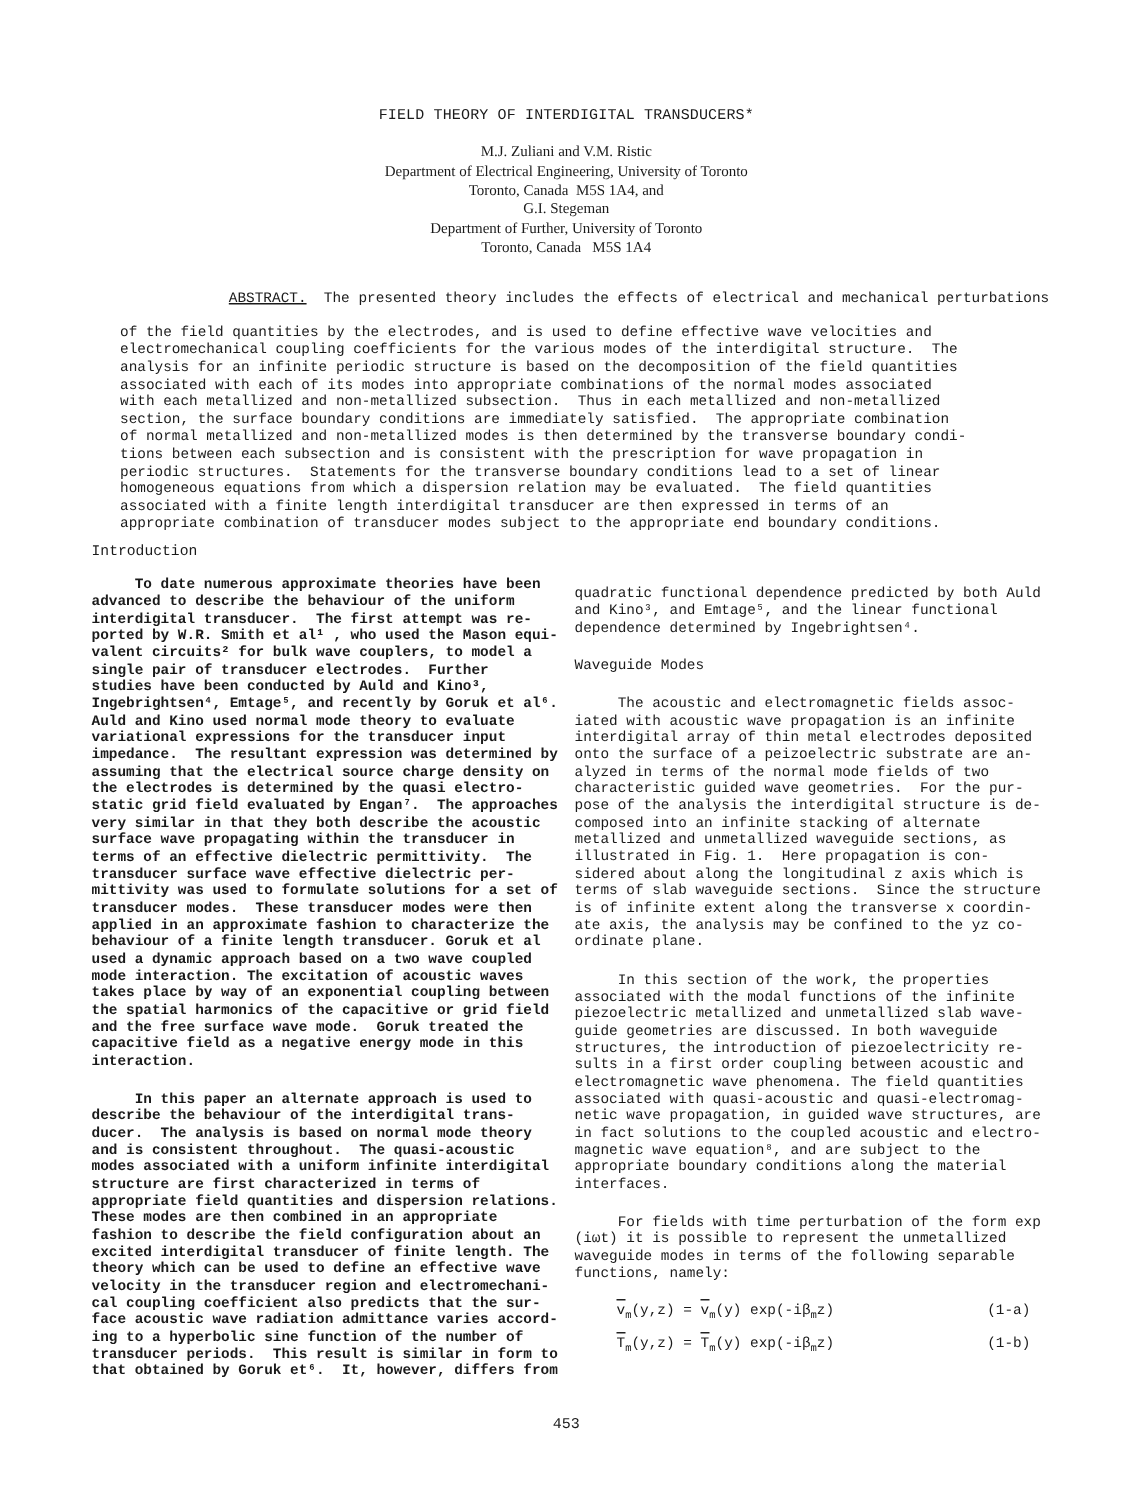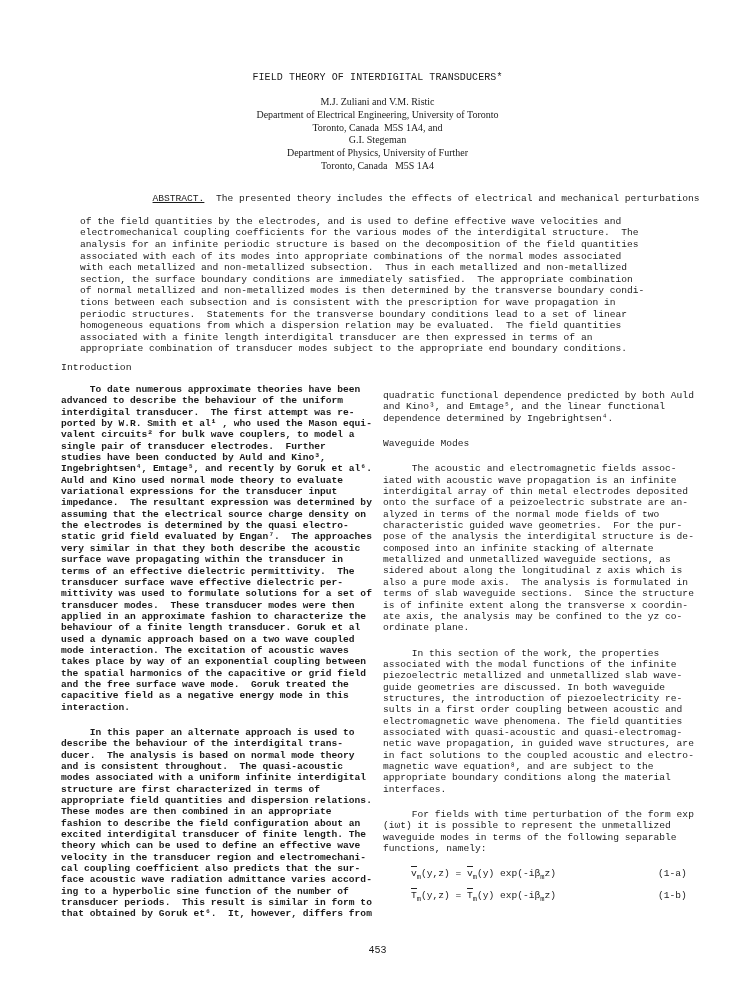--- a/index.html
+++ b/index.html
@@ -56,21 +56,21 @@
 
 <div class="page">
 
   <div class="title">FIELD THEORY OF INTERDIGITAL TRANSDUCERS*</div>
 
   <div class="authors">
     <div>M.J. Zuliani and V.M. Ristic</div>
     <div>Department of Electrical Engineering, University of Toronto</div>
     <div>Toronto, Canada  M5S 1A4, and</div>
     <div>G.I. Stegeman</div>
-    <div>Department of Physics, University of Further</div>
+    <div>Department of Further, University of Toronto</div>
     <div>Toronto, Canada   M5S 1A4</div>
   </div>
 
   <div class="abstract">
     <div class="line" style="padding-left:38px;">
       <span class="u">ABSTRACT.</span><span>  The presented theory includes the effects of electrical and mechanical perturbations</span>
     </div>
     <div class="line">of the field quantities by the electrodes, and is used to define effective wave velocities and</div>
     <div class="line">electromechanical coupling coefficients for the various modes of the interdigital structure.  The</div>
     <div class="line">analysis for an infinite periodic structure is based on the decomposition of the field quantities</div>
@@ -155,22 +155,22 @@
     <div>
       <div class="line">     The acoustic and electromagnetic fields assoc-</div>
       <div class="line">iated with acoustic wave propagation is an infinite</div>
       <div class="line">interdigital array of thin metal electrodes deposited</div>
       <div class="line">onto the surface of a peizoelectric substrate are an-</div>
       <div class="line">alyzed in terms of the normal mode fields of two</div>
       <div class="line">characteristic guided wave geometries.  For the pur-</div>
       <div class="line">pose of the analysis the interdigital structure is de-</div>
       <div class="line">composed into an infinite stacking of alternate</div>
       <div class="line">metallized and unmetallized waveguide sections, as</div>
+      <div class="line">illustrated in Fig. 1.  Here propagation is con-</div>
       <div class="line">sidered about along the longitudinal z axis which is</div>
-      <div class="line">also a pure mode axis.  The analysis is formulated in</div>
       <div class="line">terms of slab waveguide sections.  Since the structure</div>
       <div class="line">is of infinite extent along the transverse x coordin-</div>
       <div class="line">ate axis, the analysis may be confined to the yz co-</div>
       <div class="line">ordinate plane.</div>
     </div>
     <div class="gap-lg"></div>
     <div>
       <div class="line">     In this section of the work, the properties</div>
       <div class="line">associated with the modal functions of the infinite</div>
       <div class="line">piezoelectric metallized and unmetallized slab wave-</div>

